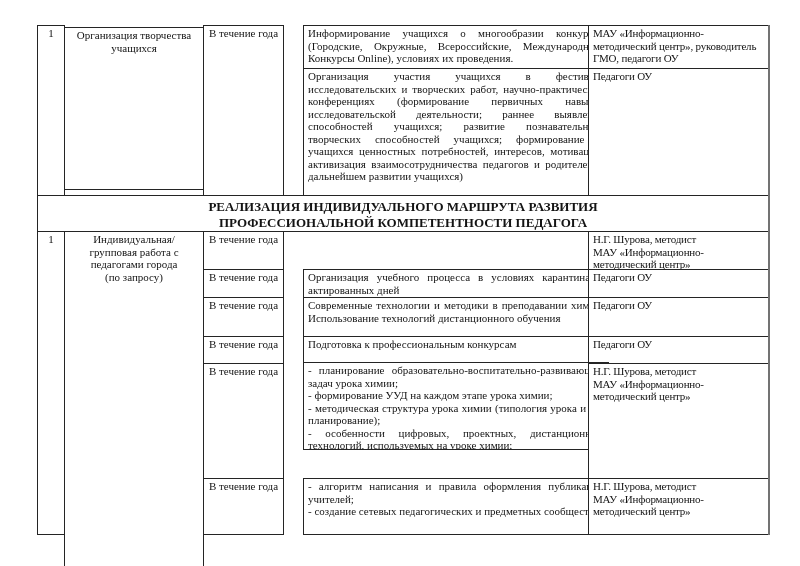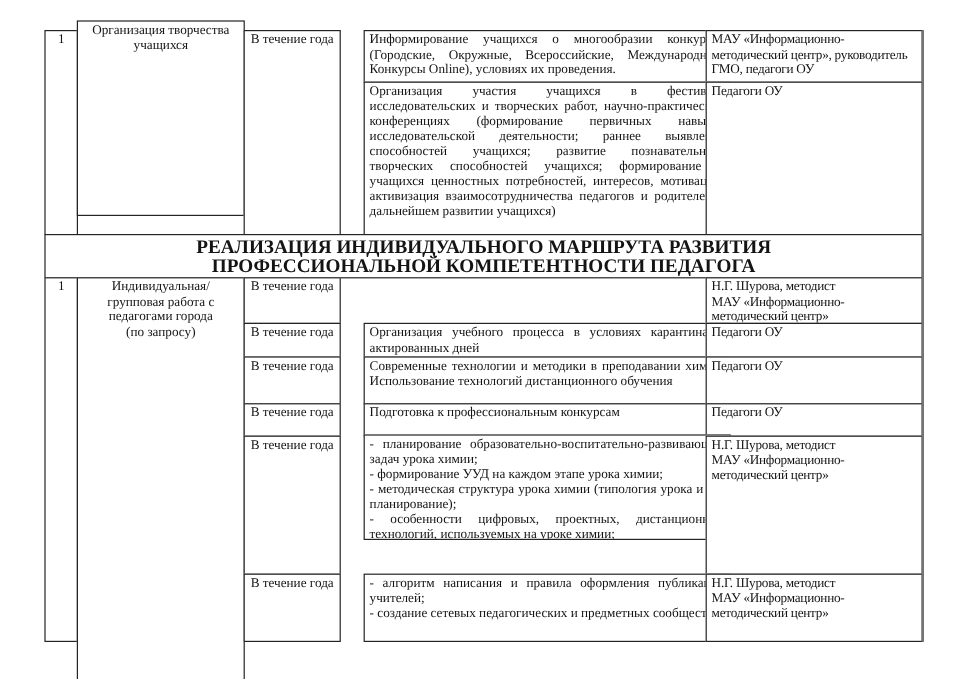--- a/index.html
+++ b/index.html
@@ -33,21 +33,21 @@
   .just { text-align: justify; text-align-last: left; }
   
   .cnum  { left: 37px;  width: 28px;  padding: 1px 2px 0; }
   .cname { left: 64px;  width: 140px; }
   .ctime { left: 203px; width: 81px; text-align: center;  }
   .ccont { left: 283px; width: 306px; margin-left: 20px; }
   .cresp { left: 588px; width: 181px; padding: 1px 2px 0 4px; letter-spacing: -0.2px; }
   .cfull { left: 37px;  width: 732px; }
   .section-header {
     font-weight: bold;
-    font-size: 16px;
+    font-size: 13px;
     line-height: 16px;
     padding-top: 3px;
     text-align: center;
     text-align-last: center;
   }
   .edge-line {
     position: absolute;
     left: 768px;
     top: 25px;
     width: 2px;
@@ -55,21 +55,21 @@
     background: #737373;
   }
 </style>
 </head>
 <body>
 
 <div class="page">
 
   <div class="cell cnum center" style="top:25px;height:171px;">1</div>
 
-  <div class="cell cname center pre" style="top:17px;height:163px;">Организация творчества
+  <div class="cell cname center pre" style="top:27px;height:163px;">Организация творчества
 учащихся</div>
 
   <div class="cell ctime center pre" style="top:25px;height:171px;">В течение года</div>
 
   <div class="cell ccont just" style="top:25px;height:44px;">Информирование учащихся о многообразии конкурсов (Городские, Окружные, Всероссийские, Международные, Конкурсы Online), условиях их проведения.</div>
 
   <div class="cell cresp pre" style="top:25px;height:44px;">МАУ «Информационно-
 методический центр», руководитель
 ГМО, педагоги ОУ</div>
 

